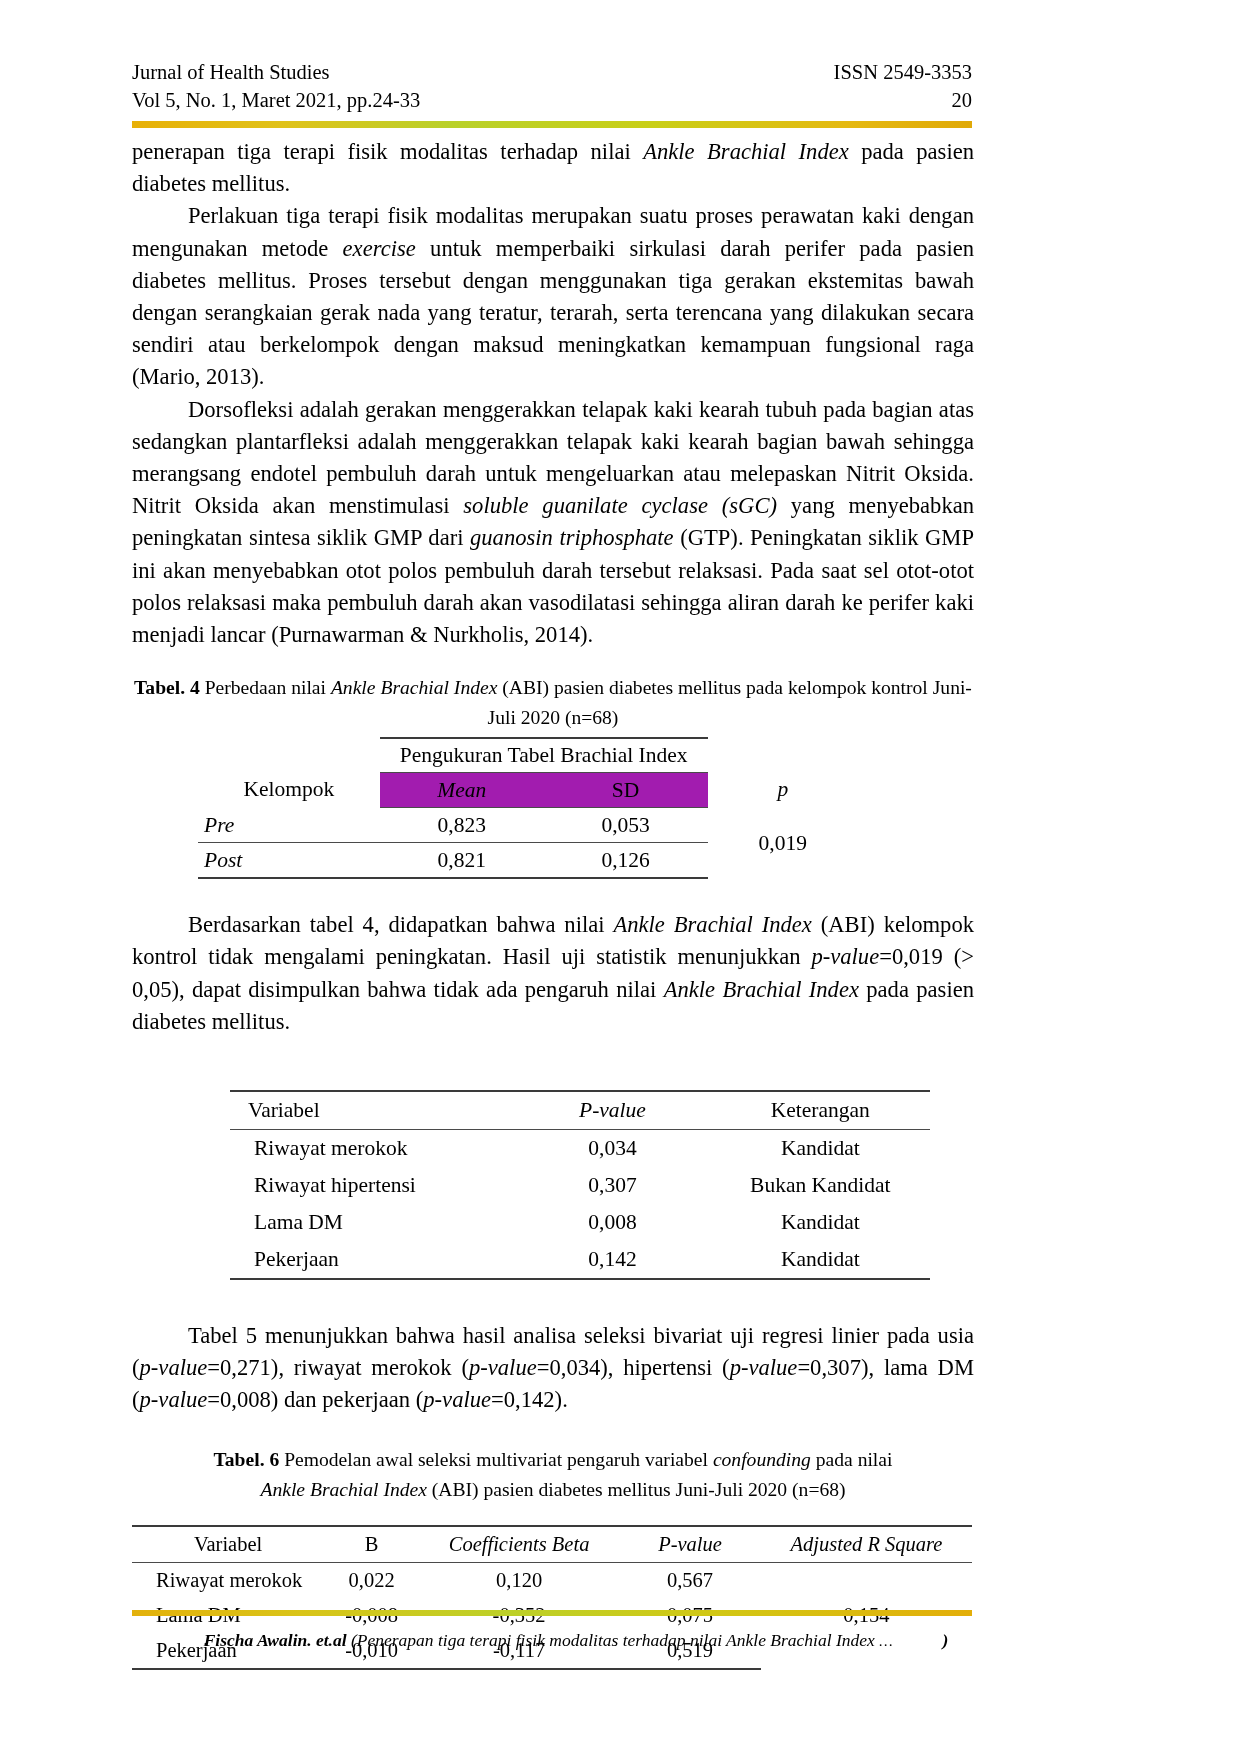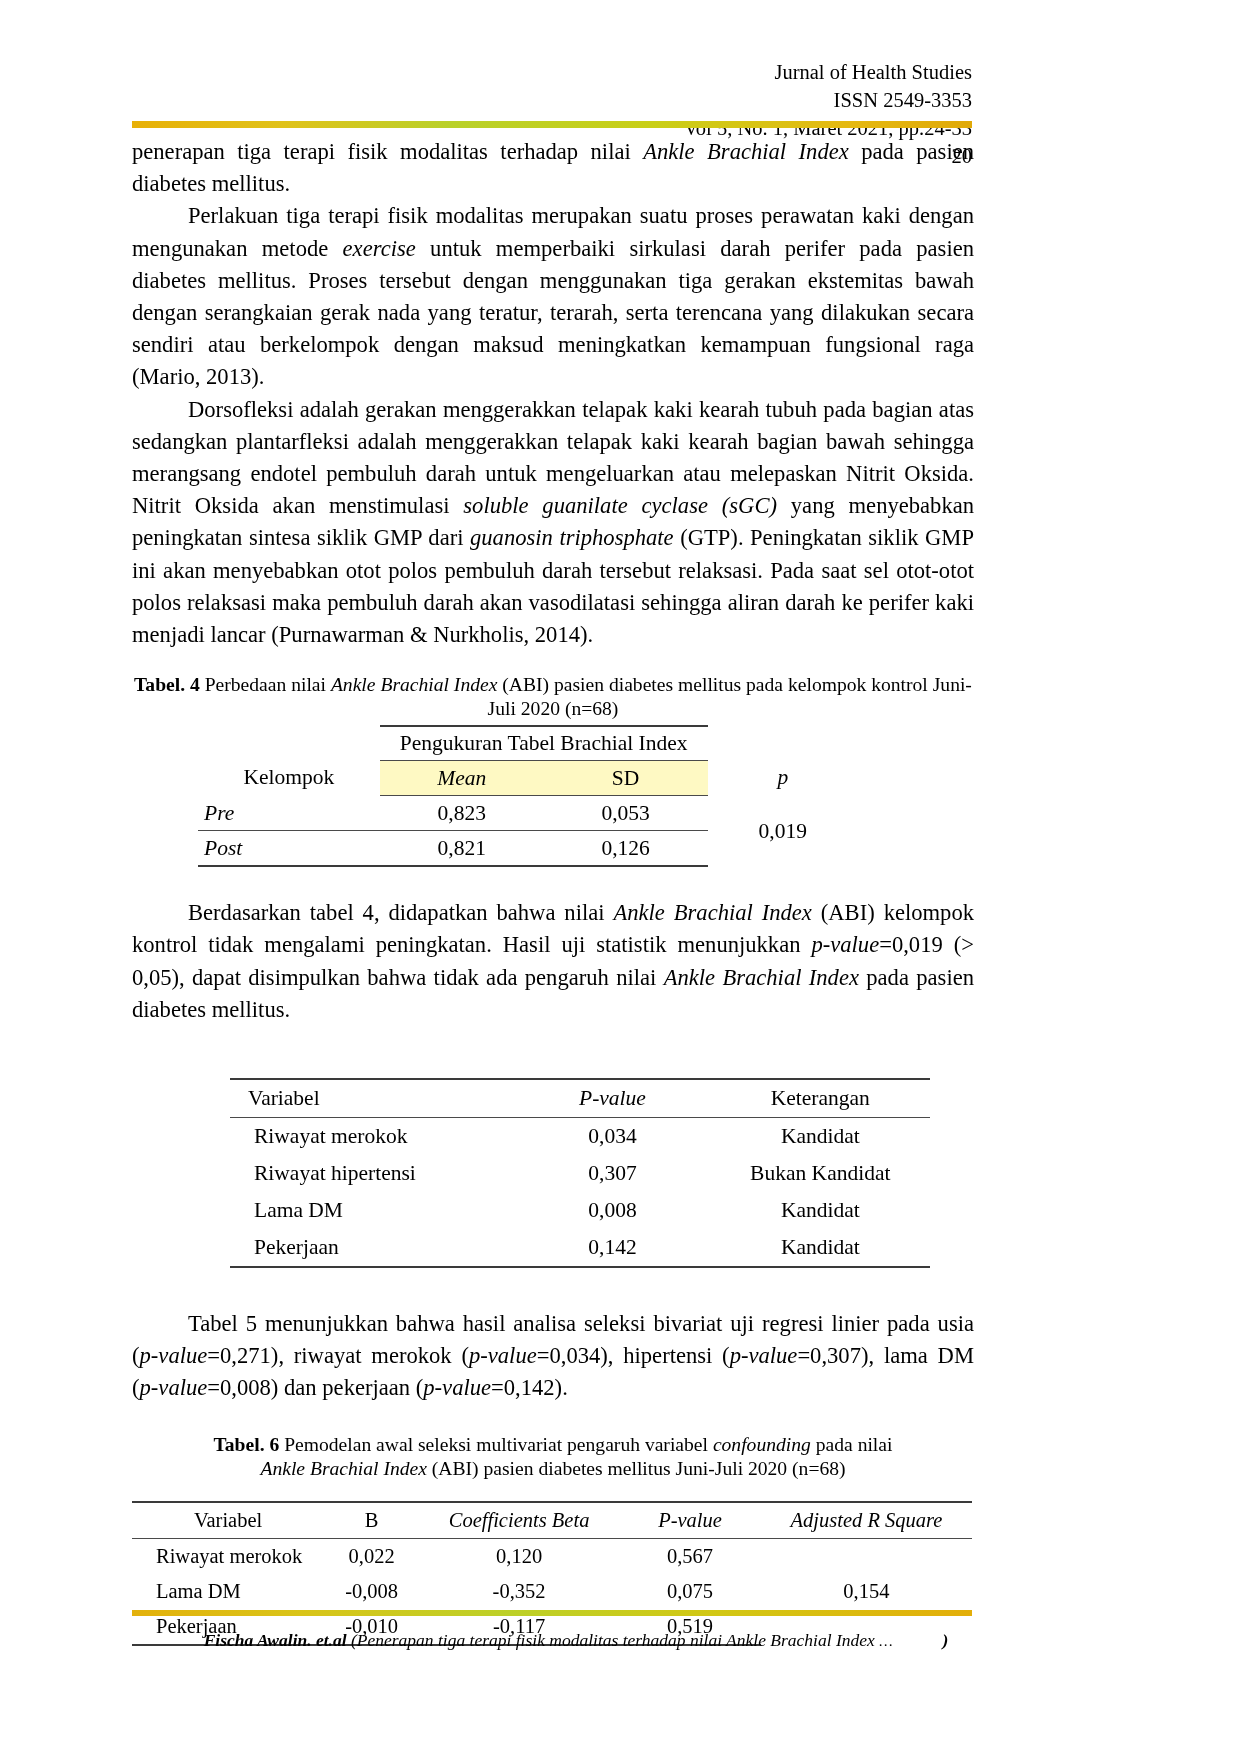--- a/index.html
+++ b/index.html
@@ -28,23 +28,22 @@
     position: absolute;
     left: 132px;
     top: 58px;
     width: 840px;
     font-size: 20.5px;
     line-height: 28px;
   }
   .runhead-row {
     display: flex;
     justify-content: space-between;
-    align-items: flex-end;
+    align-items: flex-start;
     white-space: nowrap;
-    flex-direction: column;
   }
   .runhead-left { text-align: left; }
   .runhead-right { text-align: right; }
 
   .rule-top {
     position: absolute;
     left: 132px;
     top: 121px;
     width: 840px;
     height: 7px;
@@ -66,21 +65,21 @@
     text-justify: inter-word;
     hyphens: none;
   }
   p.indent { text-indent: 56px; }
   i, em { font-style: italic; }
 
   
   .tcaption {
     margin: 0;
     font-size: 19.6px;
-    line-height: 24px;
+    line-height: 30px;
     text-align: center;
   }
   .tcaption b { font-weight: bold; }
 
   
   table.acad {
     border-collapse: collapse;
     font-size: 21px;
     margin: 0 auto;
   }
@@ -89,21 +88,21 @@
     font-weight: normal;
     vertical-align: middle;
   }
   .bt { border-top: 2.2px solid #3a3a3a; }
   .bb { border-bottom: 2.2px solid #3a3a3a; }
   .bb-thin { border-bottom: 1.6px solid #4a4a4a; }
   .hdr { font-weight: bold; text-align: center; }
   .ital { font-style: italic; }
   .ctr { text-align: center; }
   .lft { text-align: left; }
-  .shade { background: #fef9c3; }
+  .shade { background: #a21caf; }
 
   
   .tbl4-wrap { margin-top: 4px; }
   table.tbl4 { width: 660px; margin-left: 66px; }
   table.tbl4 td { font-size: 21.5px; line-height: 30px; }
 
   
   table.tbl5 { width: 700px; margin-left: 98px; }
   table.tbl5 td { font-size: 21.5px; line-height: 33px; }
 

